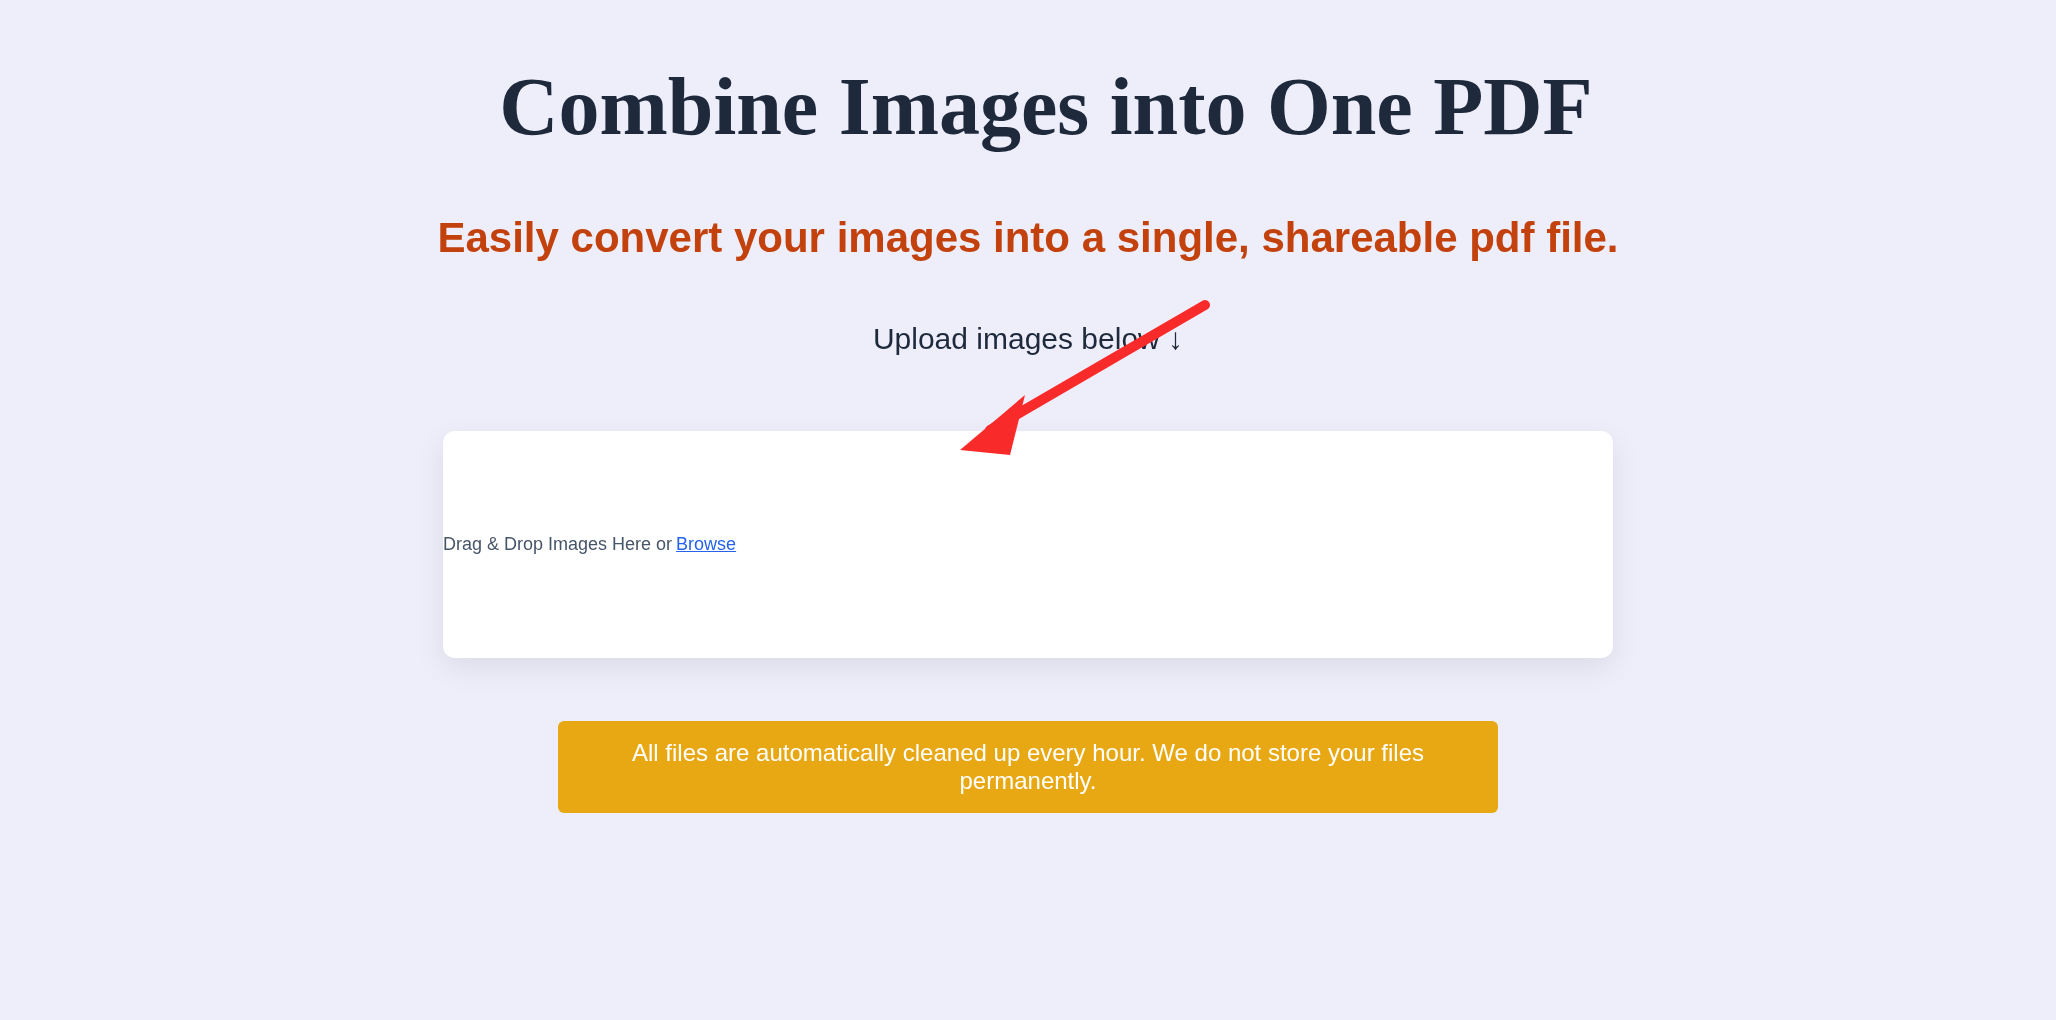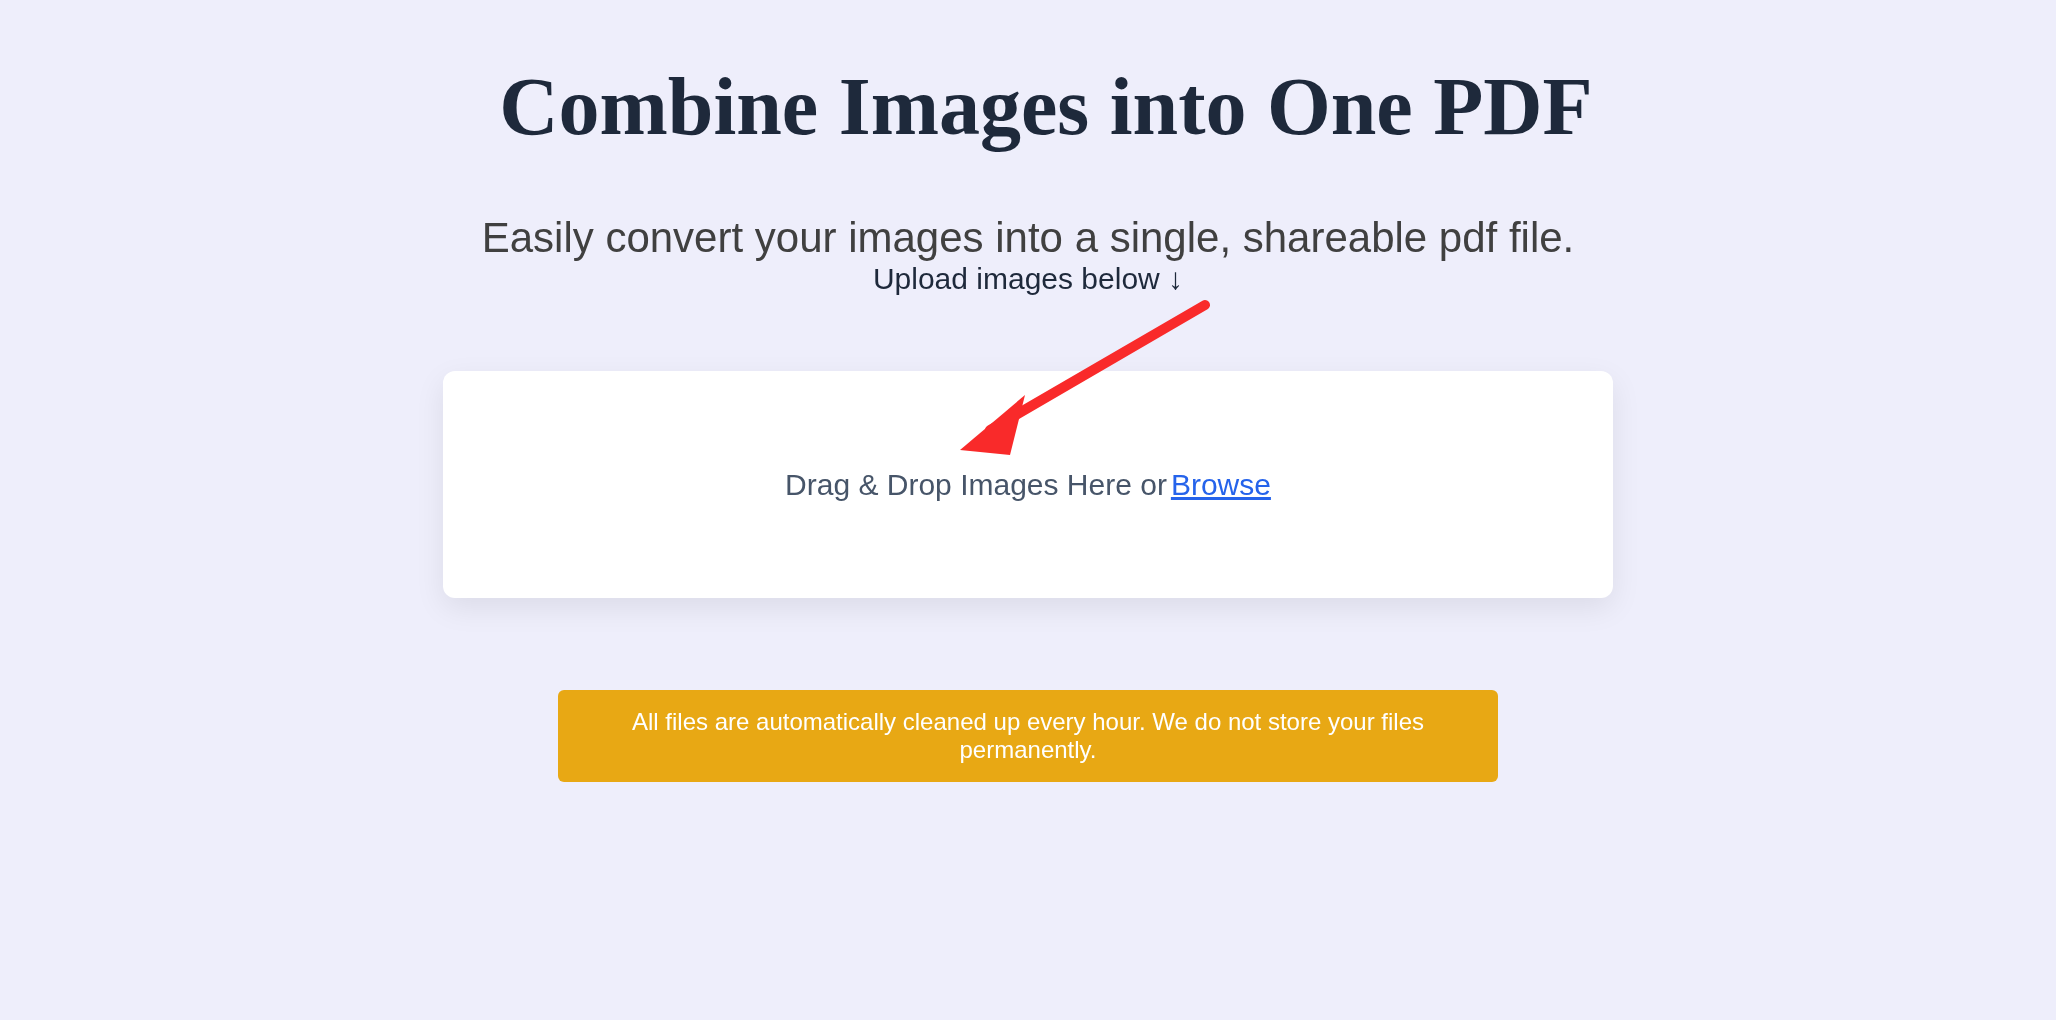--- a/index.html
+++ b/index.html
@@ -22,62 +22,62 @@
       font-family: Georgia, 'Times New Roman', serif;
       font-size: 82px;
       font-weight: 700;
       color: #1e293b;
       text-align: center;
       margin-bottom: 60px;
       margin-left: 36px;
     }
     .subtitle {
       font-size: 42px;
-      font-weight: 400;
-      color: #404040;
+      font-weight: 700;
+      color: #c2410c;
       text-align: center;
+      margin-bottom: 60px;
     }
     .upload-hint {
       font-size: 30px;
       font-weight: 500;
       color: #1e293b;
       text-align: center;
       margin-bottom: 75px;
     }
     .dropzone {
       width: 1170px;
       height: 227px;
       background-color: #ffffff;
       border-radius: 12px;
       box-shadow: 0 10px 30px rgba(0, 0, 0, 0.08);
       display: flex;
       align-items: center;
-      justify-content: center;
-      font-size: 30px;
+      font-size: 18px;
       color: #475569;
     }
     .dropzone-text {
       color: #475569;
     }
     .browse-link {
       color: #2563eb;
       text-decoration: underline;
       margin-left: 4px;
       cursor: pointer;
     }
     .notice-banner {
       width: 940px;
       background-color: #e8a814;
       color: #ffffff;
       font-size: 24px;
       font-weight: 500;
       text-align: center;
       padding: 18px 30px;
       border-radius: 6px;
-      margin-top: 92px;
+      margin-top: 63px;
     }
     .annotation-arrow {
       position: absolute;
       top: 295px;
       left: 950px;
       pointer-events: none;
     }
   </style>
 </head>
 <body>

